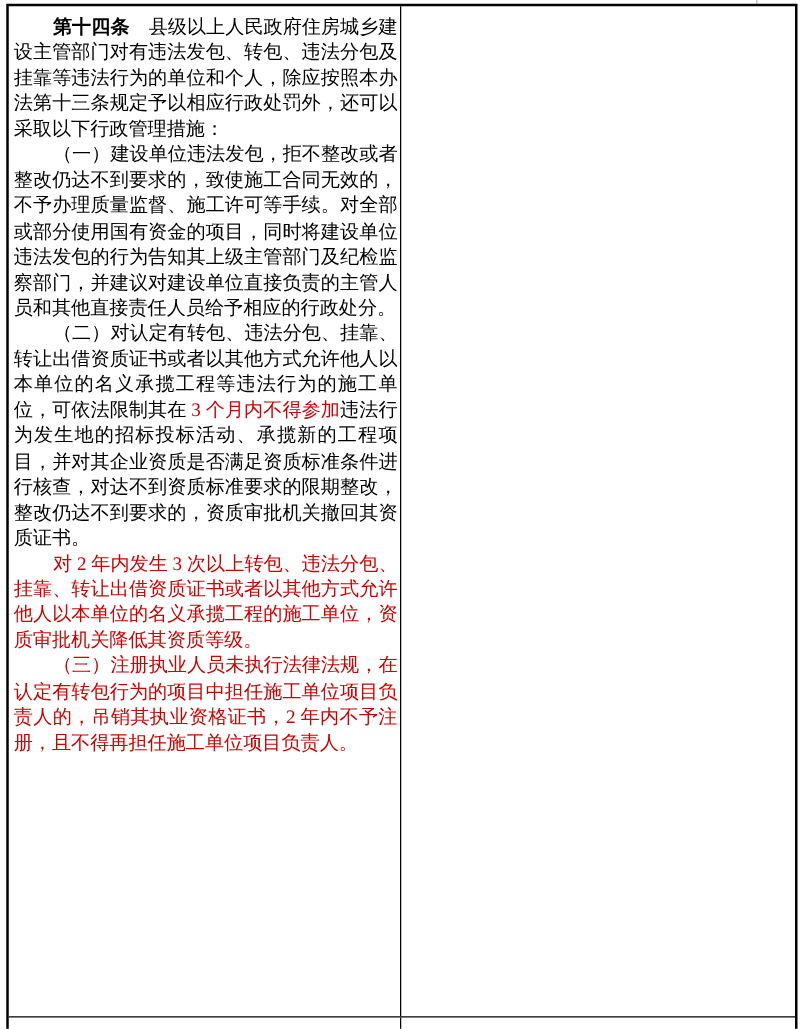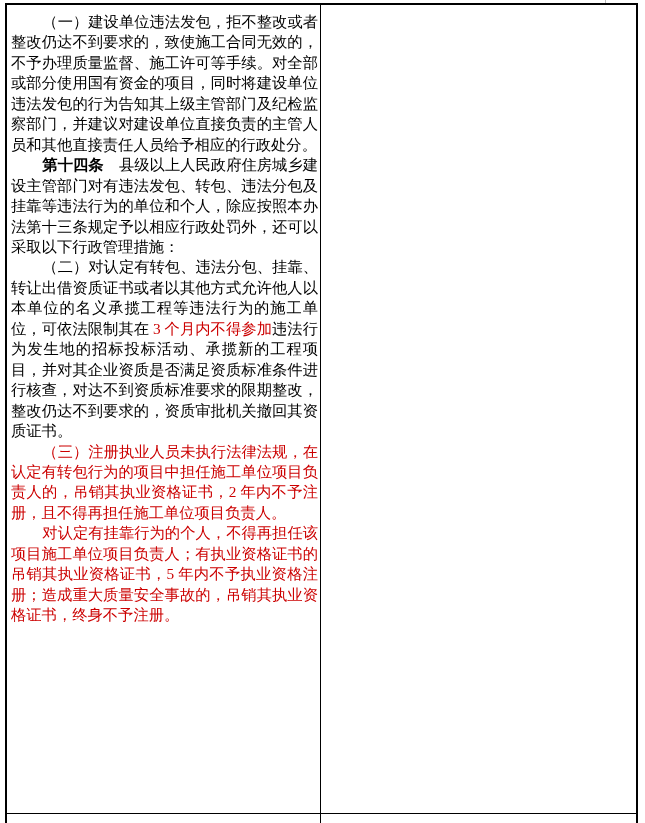--- a/index.html
+++ b/index.html
@@ -76,25 +76,25 @@
 </style>
 </head>
 <body style="--red: #cc0000; --ink: #000000; background: rgb(255, 255, 255);">
 
 <div class="page-tick"></div>
 
 <div class="doc-table">
   <div class="trow trow-main">
     <div class="tcell tcell-left">
       <div class="article-paragraphs">
+          <p class="para"><span class="bold">第十四条</span><span>　县级以上人民政府住房城乡建设主管部门对有违法发包、转包、违法分包及挂靠等违法行为的单位和个人，除应按照本办法第十三条规定予以相应行政处罚外，还可以采取以下行政管理措施：</span></p>
           <p class="para"><span>（一）建设单位违法发包，拒不整改或者整改仍达不到要求的，致使施工合同无效的，不予办理质量监督、施工许可等手续。对全部或部分使用国有资金的项目，同时将建设单位违法发包的行为告知其上级主管部门及纪检监察部门，并建议对建设单位直接负责的主管人员和其他直接责任人员给予相应的行政处分。</span></p>
-          <p class="para"><span class="bold">第十四条</span><span>　县级以上人民政府住房城乡建设主管部门对有违法发包、转包、违法分包及挂靠等违法行为的单位和个人，除应按照本办法第十三条规定予以相应行政处罚外，还可以采取以下行政管理措施：</span></p>
           <p class="para"><span>（二）对认定有转包、违法分包、挂靠、转让出借资质证书或者以其他方式允许他人以本单位的名义承揽工程等违法行为的施工单位，可依法限制其在 </span><span class="red">3 个月内不得参加</span><span>违法行为发生地的招标投标活动、承揽新的工程项目，并对其企业资质是否满足资质标准条件进行核查，对达不到资质标准要求的限期整改，整改仍达不到要求的，资质审批机关撤回其资质证书。</span></p>
+          <p class="para"><span class="red">对 2 年内发生 3 次以上转包、违法分包、挂靠、转让出借资质证书或者以其他方式允许他人以本单位的名义承揽工程的施工单位，资质审批机关降低其资质等级。</span></p>
           <p class="para"><span class="red">（三）注册执业人员未执行法律法规，在认定有转包行为的项目中担任施工单位项目负责人的，吊销其执业资格证书，2 年内不予注册，且不得再担任施工单位项目负责人。</span></p>
-          <p class="para"><span class="red">对认定有挂靠行为的个人，不得再担任该项目施工单位项目负责人；有执业资格证书的吊销其执业资格证书，5 年内不予执业资格注册；造成重大质量安全事故的，吊销其执业资格证书，终身不予注册。</span></p>
         </div>
     </div>
     <div class="tcell tcell-right"></div>
   </div>
   <div class="trow trow-next">
     <div class="tcell tcell-left"></div>
     <div class="tcell tcell-right"></div>
   </div>
 </div>
 

